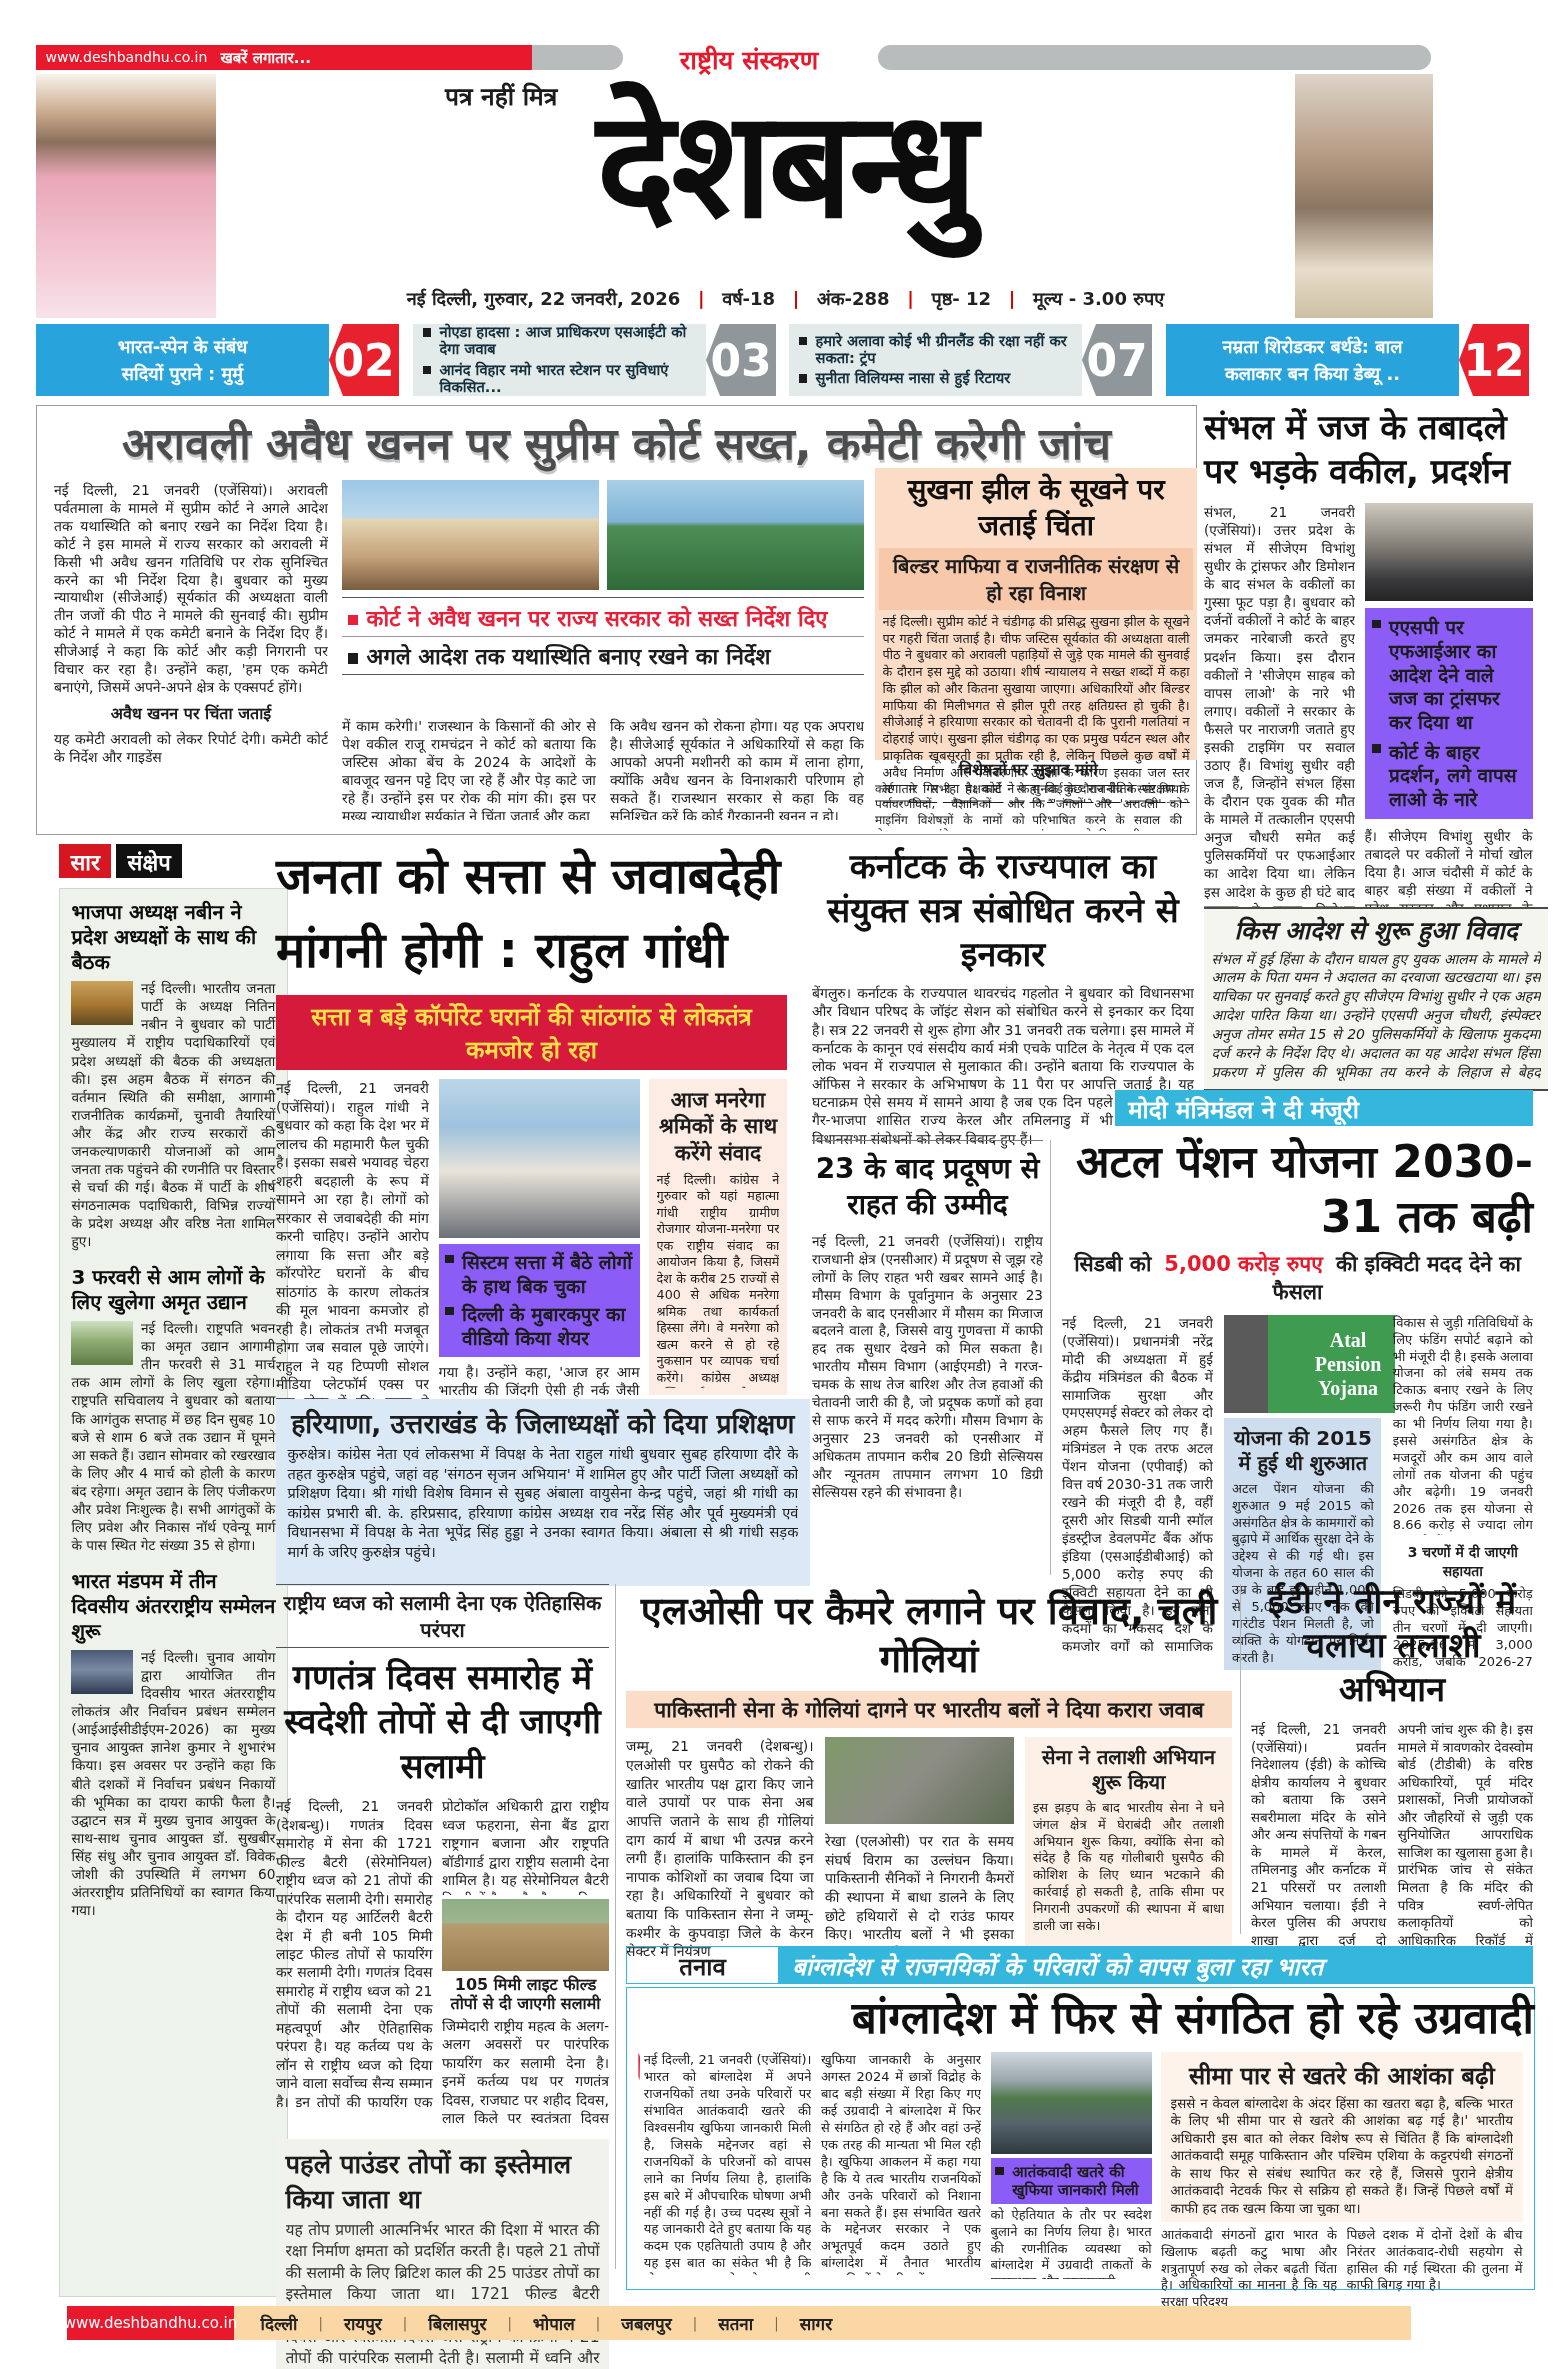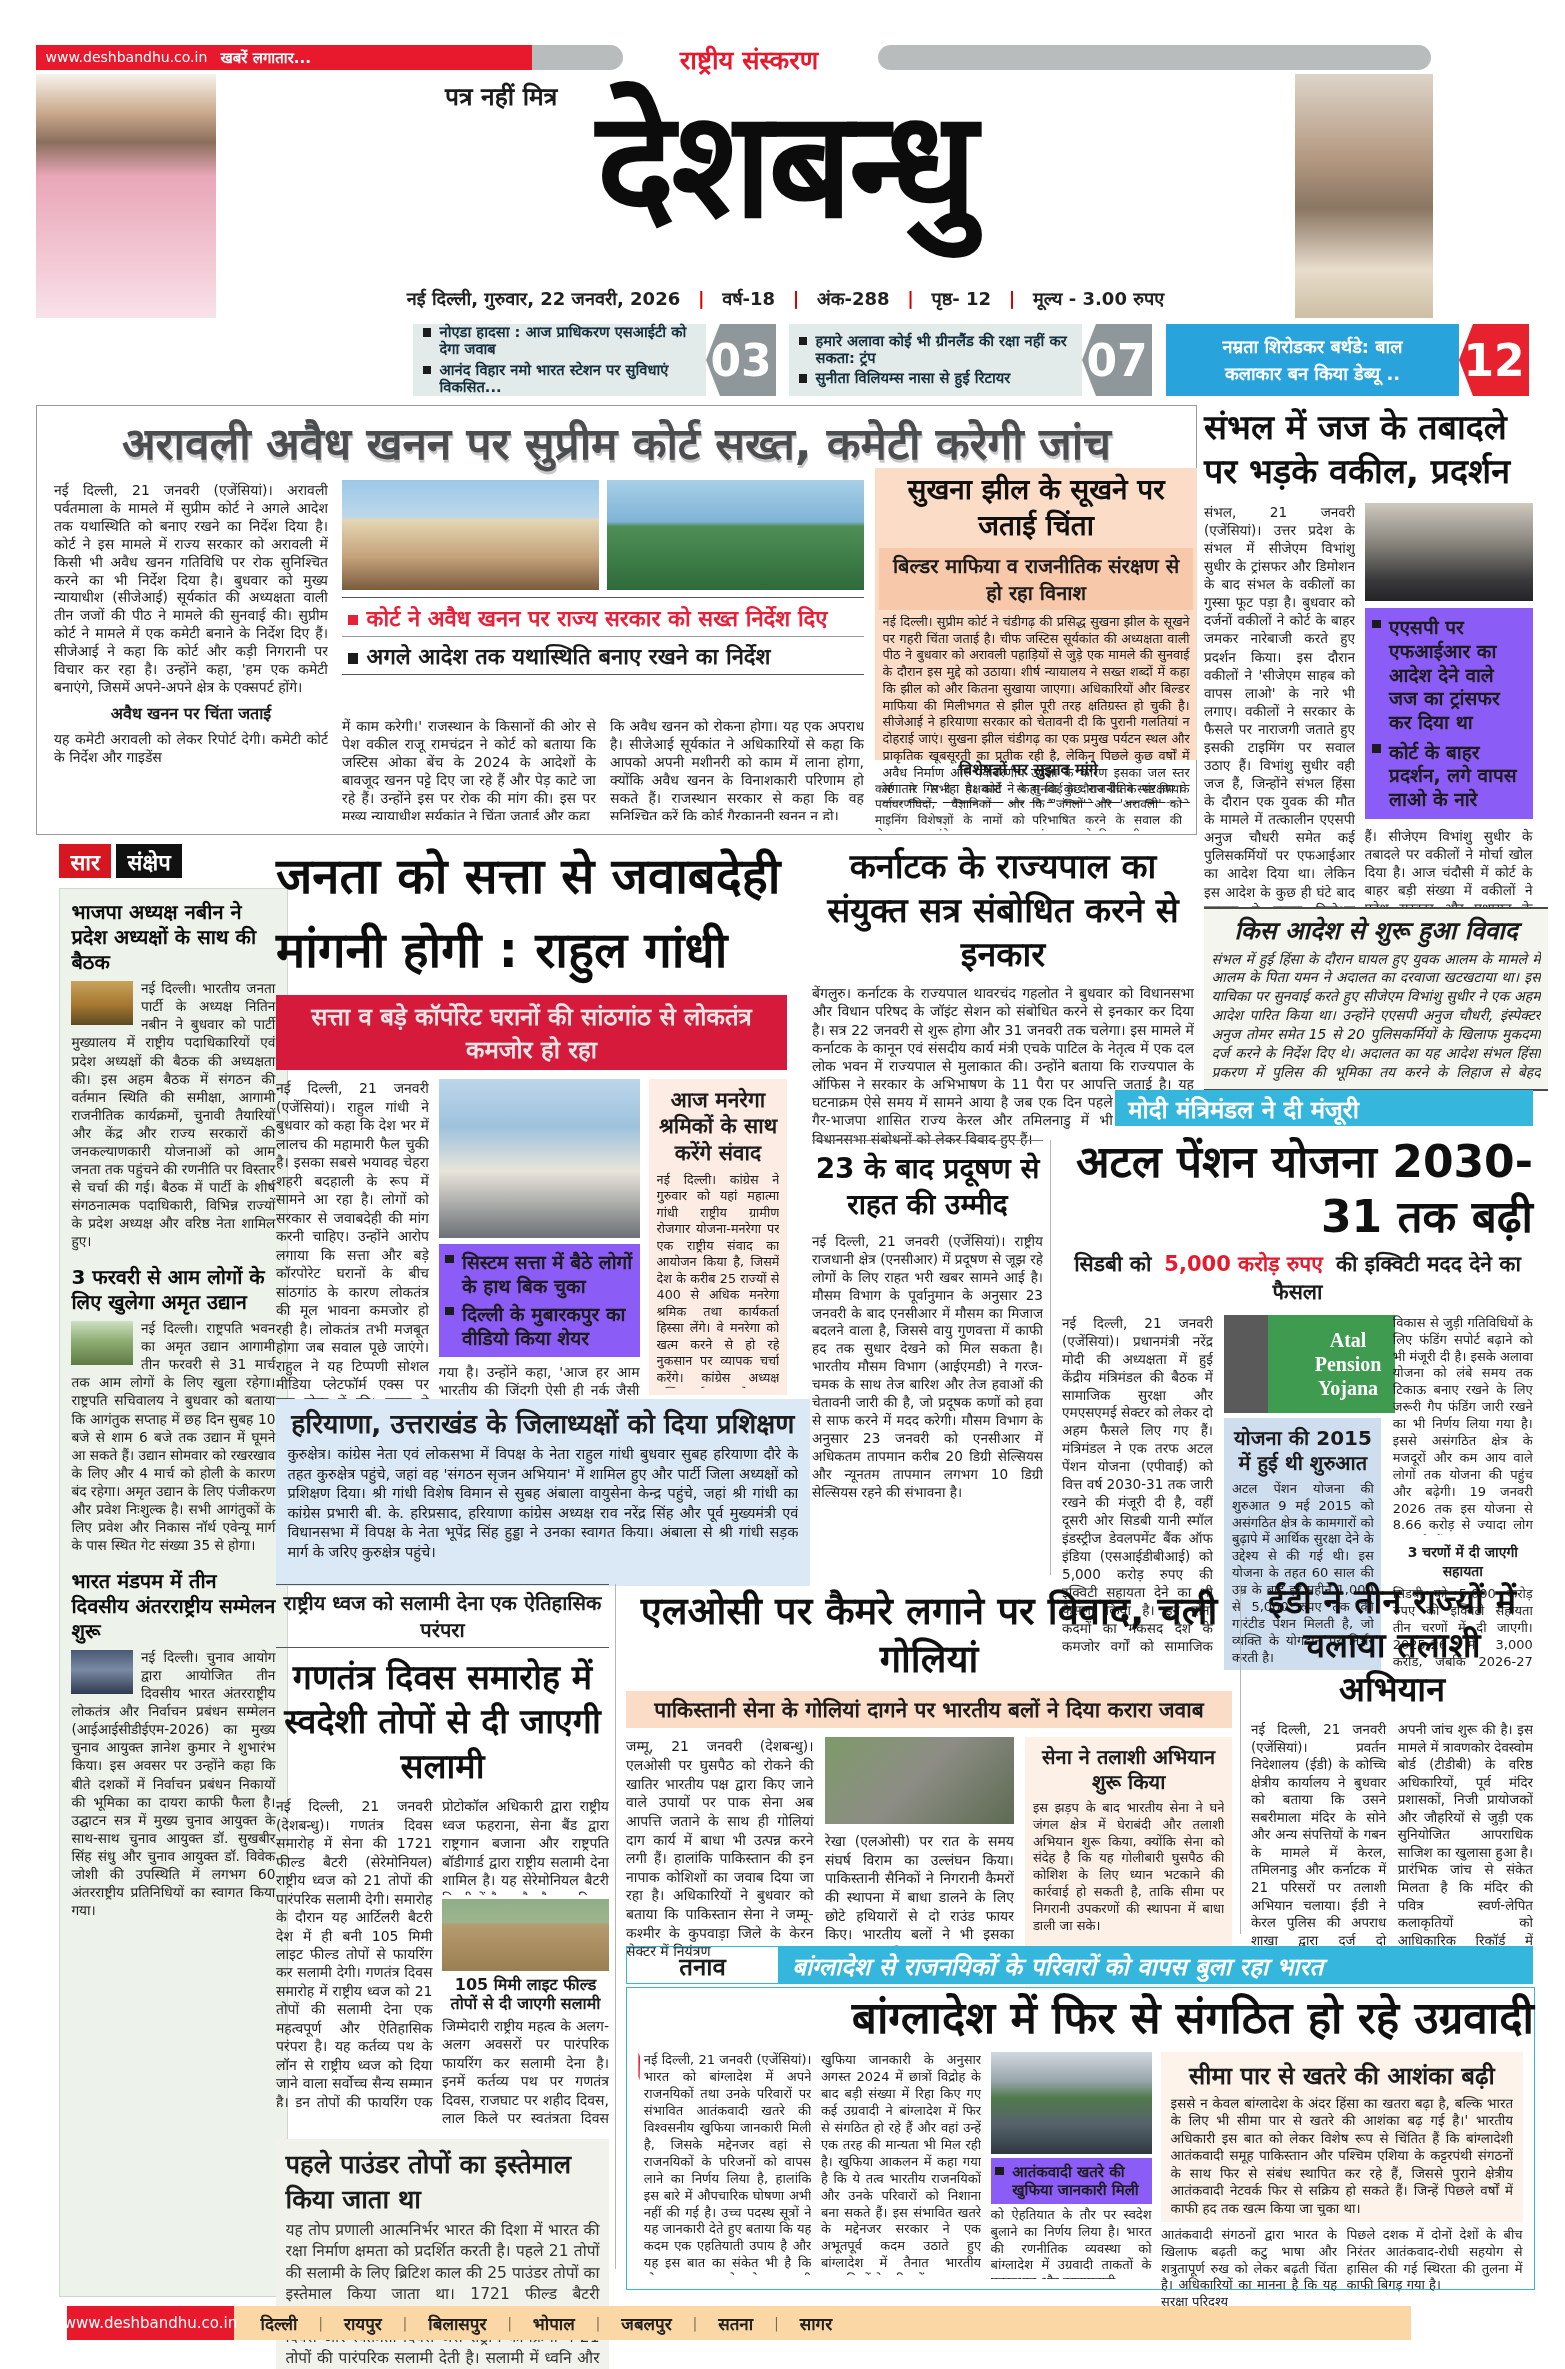--- a/index.html
+++ b/index.html
@@ -53,21 +53,21 @@
   .bullets21{font-size:19px;font-weight:800;line-height:1.25;}
   .vivad{background:#f5f5f0;border-top:2.8px solid #4a4a4a;border-bottom:2.8px solid #4a4a4a;}
   .vivad .t{font-style:italic;font-size:24.6px;font-weight:900;text-align:center;}
   .vivad .bdy{font-style:italic;font-size:14px;line-height:1.35;}
   .cyanbar{background:#35b6dd;color:#fff;font-size:24px;font-weight:bold;display:flex;align-items:center;padding:0 13.2px;}
   .pinkbox{background:#fdece3;}
   .bluebox{background:#dbe8f5;}
   .penbluebox{background:#cfdeee;}
   .peachbar{background:#fbdcc6;font-size:21px;font-weight:900;text-align:center;padding:4.7px 3.8px;}
   .locbox{background:#fdf0e7;}
-  .redbar{background:#d61a3c;color:#e5e5e5;font-size:24px;font-weight:bold;text-align:center;padding:4.7px 3.8px;}
+  .redbar{background:#d61a3c;color:#fde047;font-size:24px;font-weight:bold;text-align:center;padding:4.7px 3.8px;}
   .caption{font-size:18px;font-weight:800;text-align:center;line-height:1.2;}
   .img-president{background:linear-gradient(180deg,#f7f3ec 0%,#caa98c 16%,#8a6f5c 28%,#e9a7b8 42%,#f3c7d4 75%,#f8e2ea 100%);}
   .img-actress{background:linear-gradient(180deg,#ddd4c8 0%,#b39880 35%,#8a7662 55%,#e8ddcb 80%,#cdbfa4 100%);}
   .img-court{background:linear-gradient(180deg,#9cc8e8 0%,#bcd8ea 34%,#e4d6b4 36%,#c4a27a 70%,#7a5c3e 100%);}
   .img-hills{background:linear-gradient(180deg,#a8cfe8 0%,#7fb3d6 38%,#4e8f56 42%,#2f6b3a 100%);}
   .img-lawyers{background:linear-gradient(180deg,#cfc9bf 0%,#8a867e 40%,#3a3a3c 78%,#242427 100%);}
   .img-rahul{background:linear-gradient(180deg,#bcd6ea 0%,#9ec2dd 30%,#e8e4da 58%,#6b7076 100%);}
   .img-guns{background:linear-gradient(180deg,#8fae88 0%,#9db58e 32%,#b59b6d 36%,#9a7f52 100%);}
   .img-loc{background:linear-gradient(135deg,#7e9a6a 0%,#8d8d85 48%,#5d6b52 100%);}
   .img-protest{background:linear-gradient(180deg,#cfd8de 0%,#9aa7ad 28%,#4f7a4a 45%,#57636b 70%,#2e3a40 100%);}
@@ -113,20 +113,27 @@
     <span class="sep">|</span>
     <span>वर्ष-18</span>
     <span class="sep">|</span>
     <span>अंक-288</span>
     <span class="sep">|</span>
     <span>पृष्ठ- 12</span>
     <span class="sep">|</span>
     <span>मूल्य - 3.00 रुपए</span>
   </div>
 
+  <div class="abs navbox" style="left:36px;top:324px;width:363px;">
+    <div class="navlabel nav-blue navc">
+      <div>भारत-स्पेन के संबंध</div>
+      <div>सदियों पुराने : मुर्मु</div>
+    </div>
+    <div class="navnum num-red">02</div>
+  </div>
   <div class="abs navbox" style="left:413px;top:324px;width:363px;">
     <div class="navlabel nav-light">
       <div class="navline">
           <span class="sq"></span>
           <span>नोएडा हादसा : आज प्राधिकरण एसआईटी को देगा जवाब</span>
         </div>
       <div class="navline">
           <span class="sq"></span>
           <span>आनंद विहार नमो भारत स्टेशन पर सुविधाएं विकसित...</span>
         </div>

